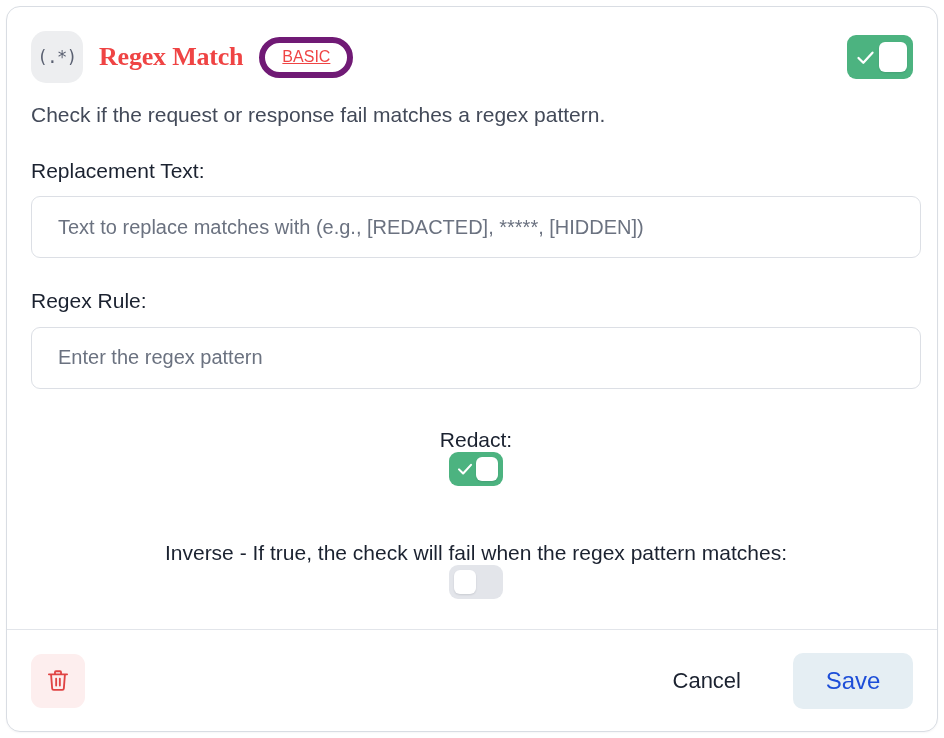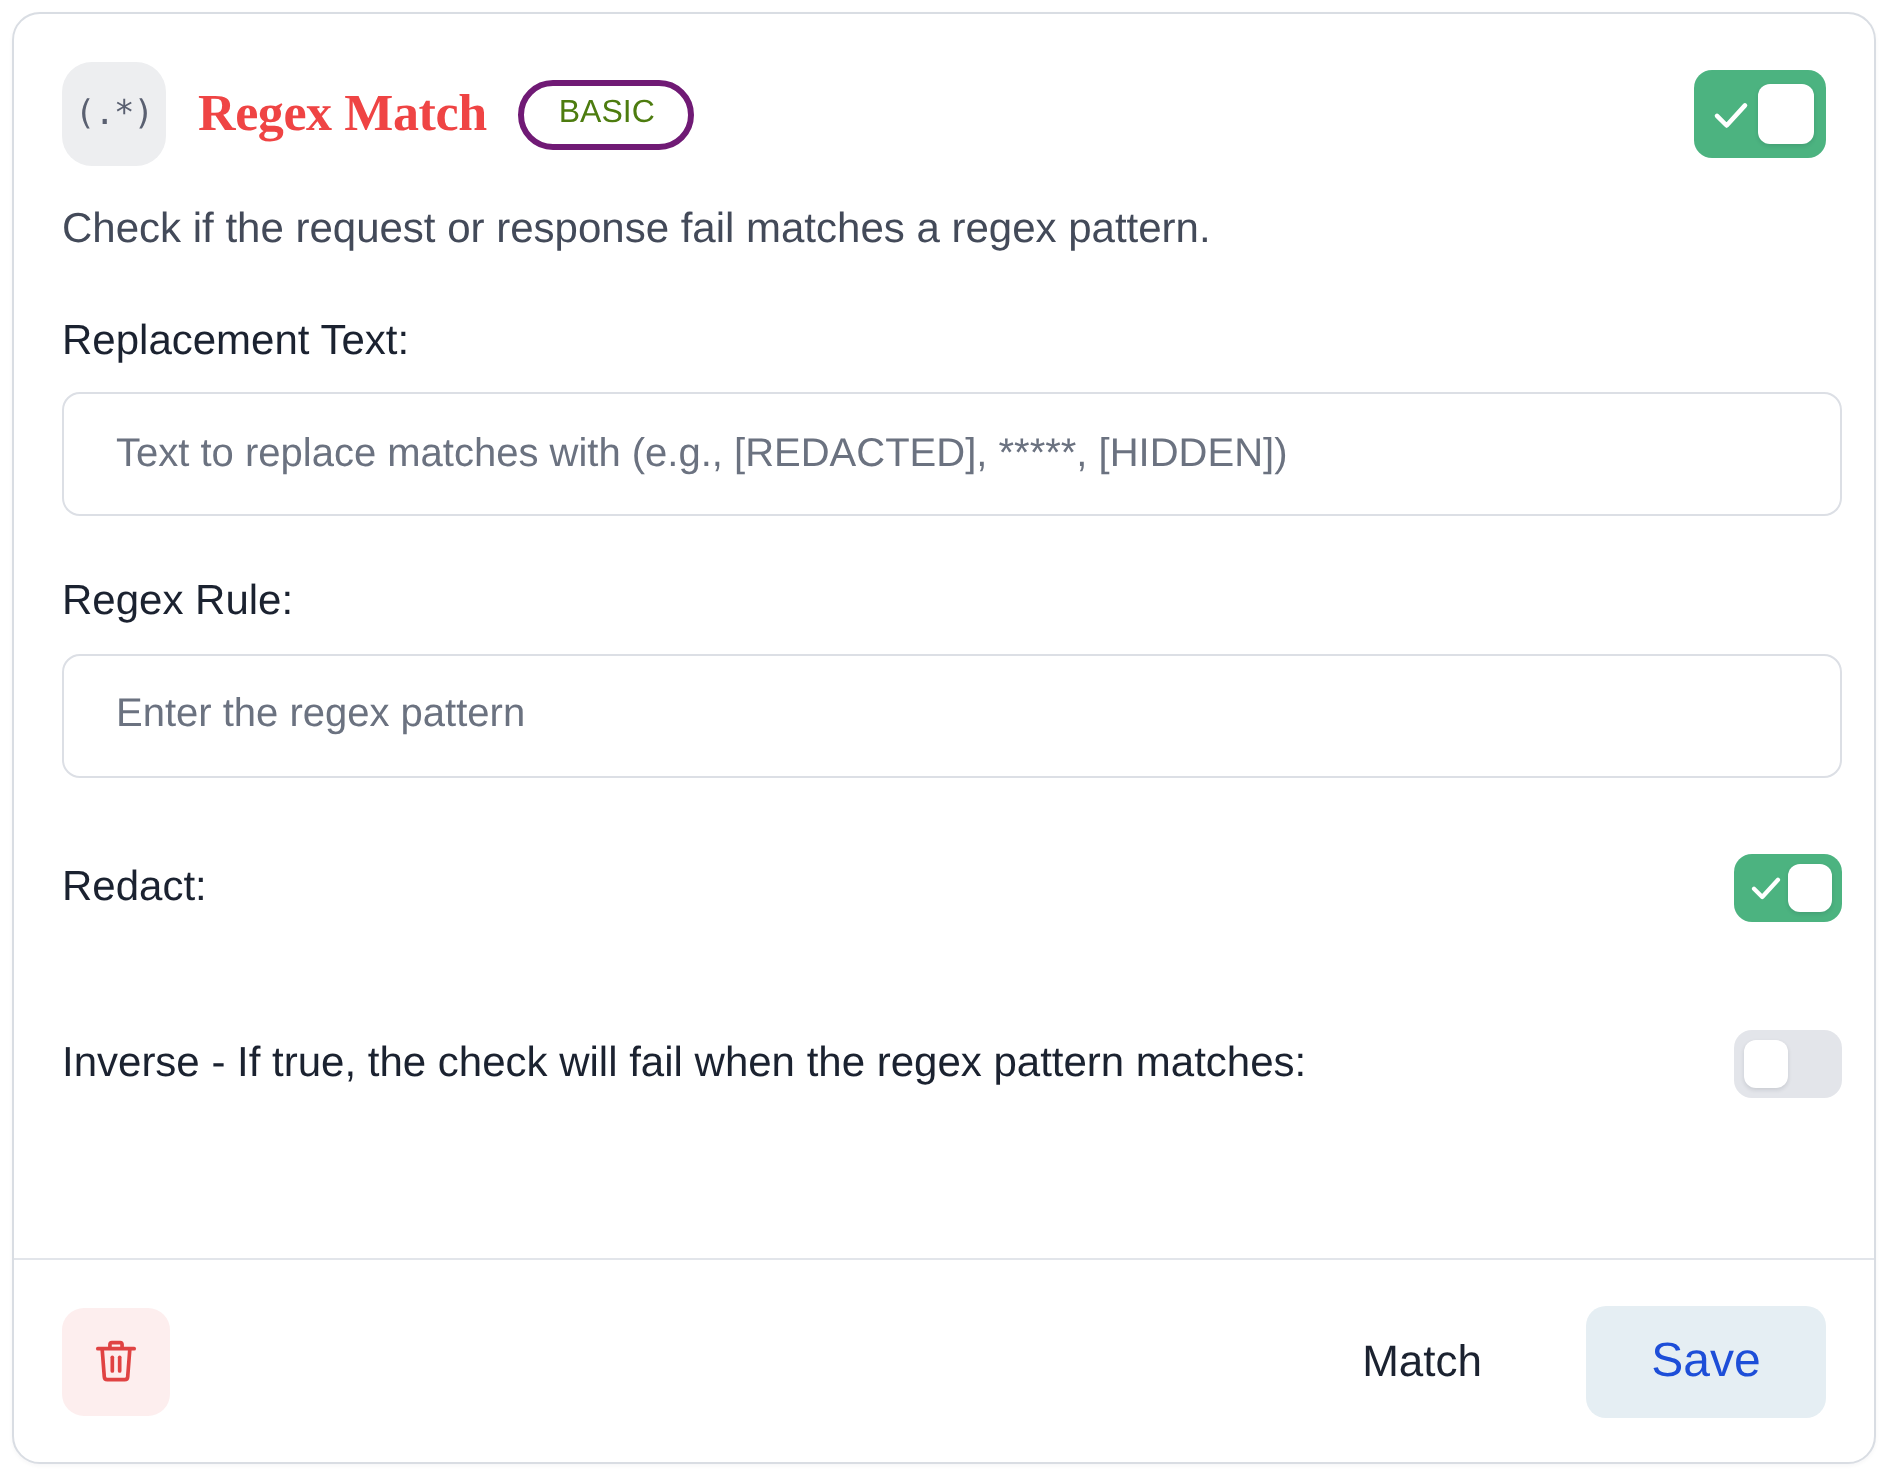--- a/index.html
+++ b/index.html
@@ -66,27 +66,28 @@
     font-size: 26px;
     font-weight: bold;
     color: #ef4444;
     letter-spacing: -0.2px;
     white-space: nowrap;
     font-family: Liberation Serif, serif;
   }
 
   .tier-badge {
     margin-left: 16px;
-    border: 3px solid #701a75;
+    border: 6px solid #701a75;
     border-radius: 999px;
     padding: 6px 17px 7px 17px;
     font-size: 16px;
-    color: #4d7c0f;
+    color: #ef4444;
     line-height: 1;
     white-space: nowrap;
+    text-decoration: underline;
   }
 
   .header-spacer { flex: 1 1 auto; }
 
   
   .toggle {
     position: relative;
     box-sizing: border-box;
     display: inline-flex;
     align-items: center;
@@ -152,20 +153,21 @@
     font-family: "Liberation Sans", sans-serif;
     outline: none;
   }
   .text-input::placeholder { color: #6b7280; opacity: 1; }
 
   
   .switch-row {
     display: flex;
     align-items: center;
     width: 890px;
+    flex-direction: column;
   }
   .switch-row.redact { margin-top: 38px; }
   .switch-row.inverse { margin-top: 54px; justify-content: flex-end; }
 
   .switch-label {
     font-size: 21px;
     color: #1b2230;
     line-height: 1.2;
   }
   .switch-spacer { flex: 1 1 auto; }
@@ -289,19 +291,19 @@
         <path d="M3.6 6.3 H20.4" stroke="#e04343" stroke-width="1.7" stroke-linecap="round"></path>
         <path d="M9.2 6.3 V4.4 a0.9 0.9 0 0 1 0.9 -0.9 h3.8 a0.9 0.9 0 0 1 0.9 0.9 V6.3" stroke="#e04343" stroke-width="1.7" stroke-linejoin="round"></path>
         <path d="M5.6 6.3 L6.6 19.3 a1.4 1.4 0 0 0 1.4 1.3 h8 a1.4 1.4 0 0 0 1.4 -1.3 L18.4 6.3" stroke="#e04343" stroke-width="1.7" stroke-linejoin="round"></path>
         <path d="M10.3 10.3 V16.6" stroke="#e04343" stroke-width="1.7" stroke-linecap="round"></path>
         <path d="M13.7 10.3 V16.6" stroke="#e04343" stroke-width="1.7" stroke-linecap="round"></path>
       </svg>
     </button>
 
     <div class="footer-spacer"></div>
 
-    <button class="cancel-button">Match</button>
+    <button class="cancel-button">Cancel</button>
 
     <button class="save-button">Save</button>
 
   </div>
 
 </div>
 
 </body></html>

